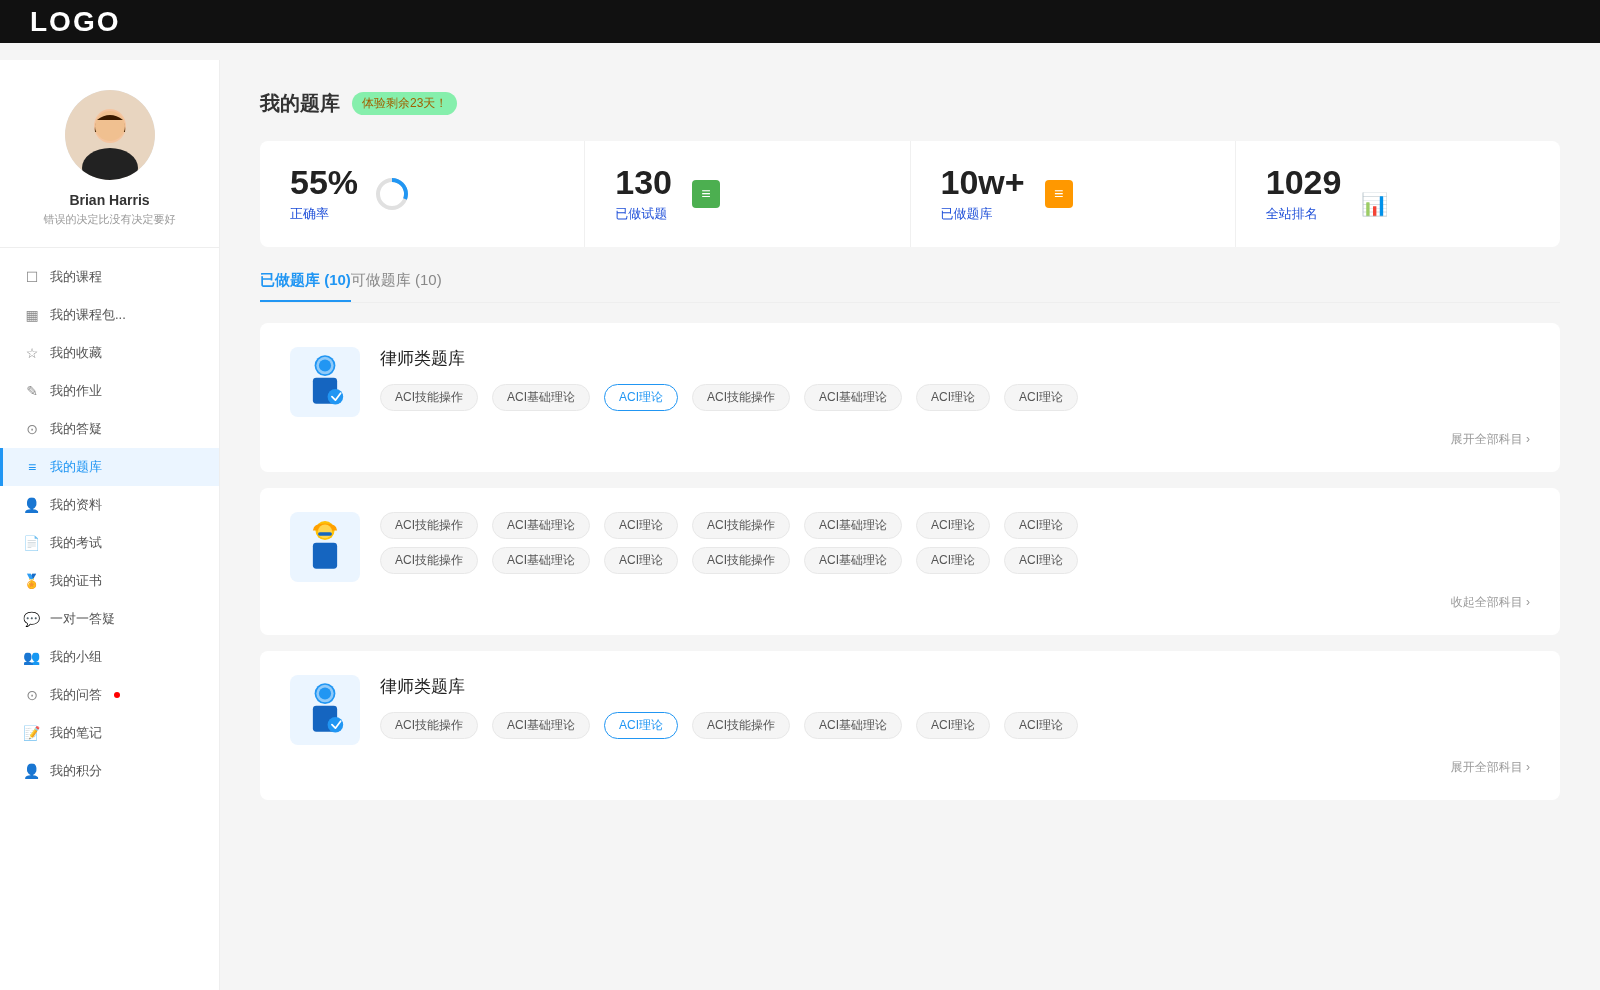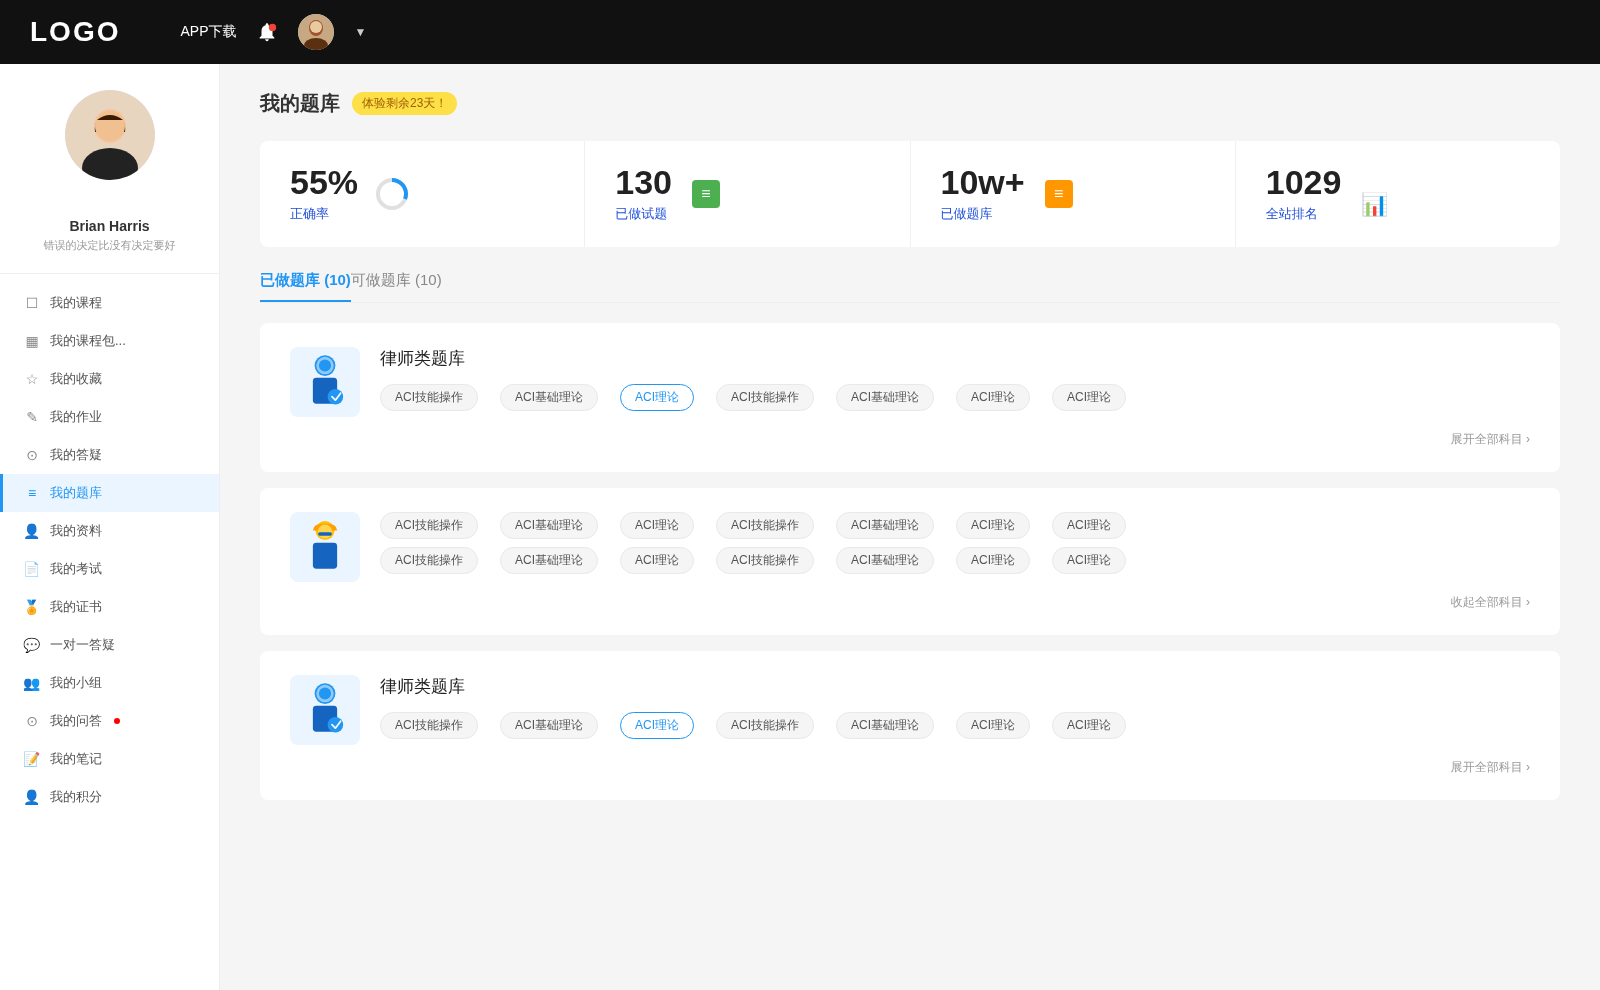--- a/index.html
+++ b/index.html
@@ -1,21 +1,21 @@
 <!DOCTYPE html>
 <html><head>
   <meta charset="utf-8">
   <style>
     * { box-sizing: border-box; margin: 0; padding: 0; }
     body { font-family: -apple-system, BlinkMacSystemFont, 'PingFang SC', 'Microsoft YaHei', sans-serif; background: #f5f5f5; color: #333; }
 
     
     .navbar {
       background: #111;
-      height: 64px;
+      height: 43px;
       display: flex;
       align-items: center;
       padding: 0 30px;
       position: fixed;
       top: 0; left: 0; right: 0;
       z-index: 100;
     }
     .navbar-logo {
       color: white;
       font-size: 28px;
@@ -99,21 +99,20 @@
       font-size: 50px;
     }
     .profile-avatar svg {
       width: 90px; height: 90px;
     }
     .profile-name {
       font-size: 14px;
       font-weight: 600;
       color: #333;
       margin-bottom: 4px;
-      margin-top: 26px;
     }
     .profile-motto {
       font-size: 11px;
       color: #999;
       text-align: center;
       line-height: 1.4;
     }
     .sidebar-menu {
       padding: 10px 0;
     }
@@ -168,21 +167,21 @@
       align-items: center;
       gap: 12px;
       margin-bottom: 24px;
     }
     .page-title {
       font-size: 20px;
       font-weight: 600;
       color: #333;
     }
     .trial-badge {
-      background: #fde047;
+      background: #86efac;
       color: #a06000;
       font-size: 12px;
       padding: 3px 10px;
       border-radius: 12px;
       font-weight: 500;
     }
 
     
     .stats-row {
       display: flex;
@@ -260,21 +259,21 @@
     .qbank-body { flex: 1; }
     .qbank-title {
       font-size: 17px;
       font-weight: 400;
       color: #222;
       margin-bottom: 14px;
     }
     .tags-row {
       display: flex;
       flex-wrap: wrap;
-      gap: 22px;
+      gap: 14px;
       margin-bottom: 8px;
     }
     .tag {
       background: #f5f5f5;
       border: 1px solid #e8e8e8;
       color: #555;
       font-size: 12px;
       padding: 4px 14px;
       border-radius: 16px;
       cursor: pointer;
@@ -312,38 +311,20 @@
       display: flex; align-items: center; justify-content: center;
       color: #f44336;
       font-size: 22px;
     }
   </style>
 </head>
 <body>
 
 <nav class="navbar">
   <div class="navbar-logo">LOGO</div>
-  <div class="navbar-right">
-    <span class="app-download">APP下载</span>
-    <span class="bell-icon">
-      <svg viewBox="0 0 24 24" width="22" height="22" fill="white">
-        <path d="M12 22c1.1 0 2-.9 2-2h-4c0 1.1.9 2 2 2zm6-6v-5c0-3.07-1.64-5.64-4.5-6.32V4c0-.83-.67-1.5-1.5-1.5s-1.5.67-1.5 1.5v.68C7.63 5.36 6 7.92 6 11v5l-2 2v1h16v-1l-2-2z"></path>
-        <circle cx="18" cy="7" r="4" fill="#f44336"></circle>
-      </svg>
-    </span>
-    <div class="avatar-circle">
-      <svg viewBox="0 0 36 36" fill="none" xmlns="http://www.w3.org/2000/svg" width="36" height="36">
-        <circle cx="18" cy="18" r="18" fill="#c8a882"></circle>
-        <ellipse cx="18" cy="14" rx="7" ry="8" fill="#a0522d"></ellipse>
-        <ellipse cx="18" cy="32" rx="12" ry="8" fill="#5a3010"></ellipse>
-        <ellipse cx="18" cy="13" rx="6" ry="6" fill="#e8c9a0"></ellipse>
-      </svg>
-    </div>
-    <span style="color:#ccc;font-size:12px;">▼</span>
-  </div>
 </nav>
 
 <div class="layout">
 
   <aside class="sidebar">
     <div class="sidebar-profile">
       <div class="profile-avatar">
         <svg viewBox="0 0 90 90" fill="none" xmlns="http://www.w3.org/2000/svg" width="90" height="90">
           <circle cx="45" cy="45" r="45" fill="#e8d5c0"></circle>
           <ellipse cx="45" cy="36" rx="16" ry="17" fill="#f5c5a0"></ellipse>

